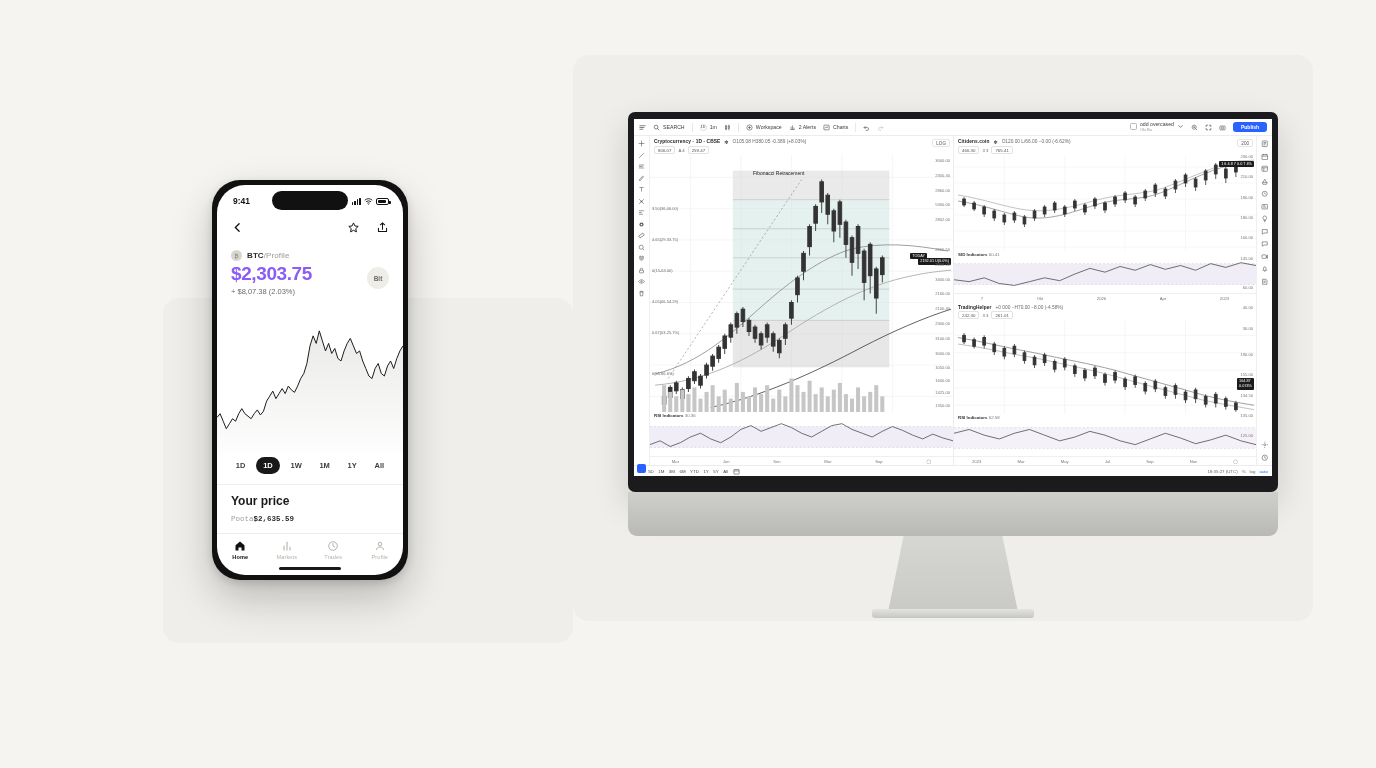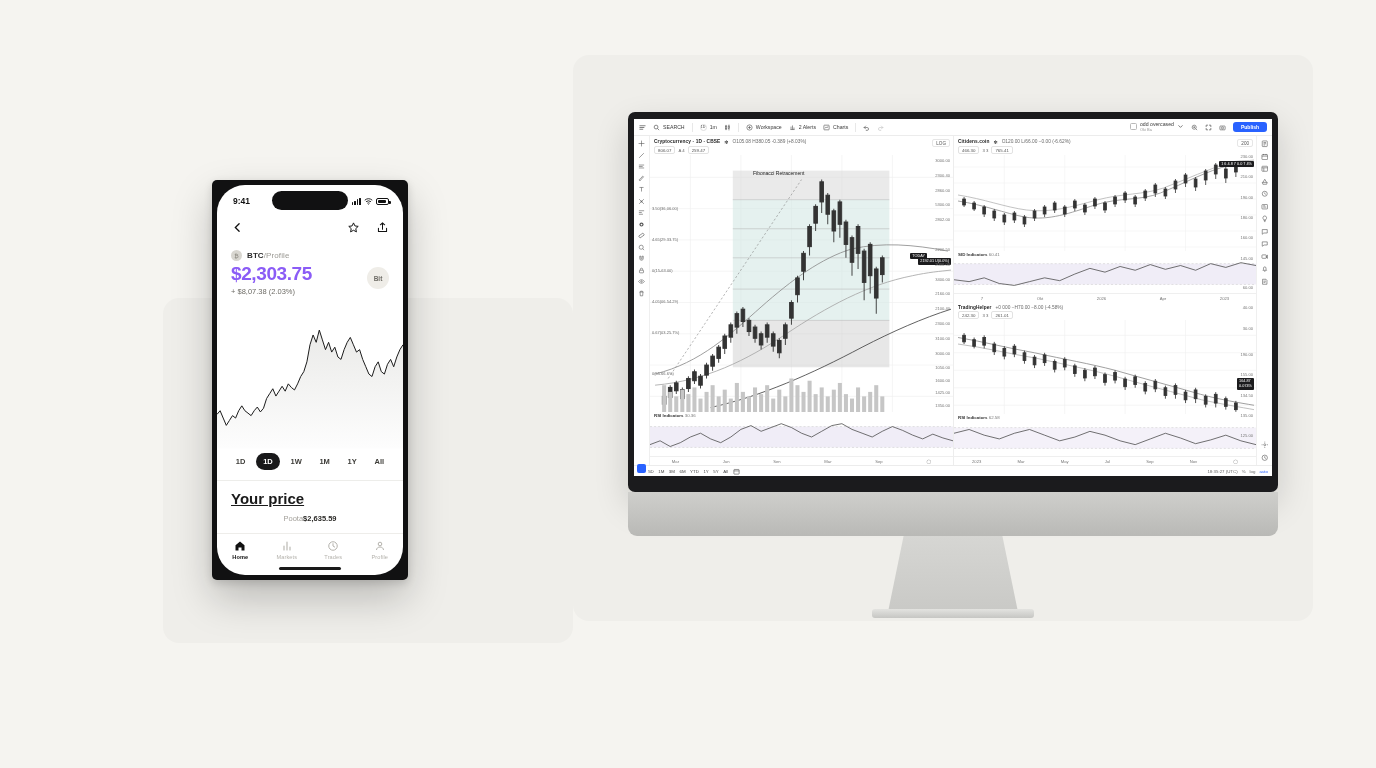--- a/index.html
+++ b/index.html
@@ -11,21 +11,21 @@
   }
   .stage { position: relative; width: 1376px; height: 768px; background: #f5f4f0; }
 
   
   .left-card {
     position: absolute; left: 163px; top: 298px; width: 410px; height: 345px;
     background: #efeeea; border-radius: 16px;
   }
   .phone-shell {
     position: absolute; left: 212px; top: 180px; width: 196px; height: 400px;
-    background: #111112; border-radius: 5px;
+    background: #111112; border-radius: 28px;
     box-shadow: 0 18px 40px rgba(0,0,0,0.22), 0 3px 8px rgba(0,0,0,0.14);
     padding: 5px;
   }
   .phone-screen {
     position: relative; width: 100%; height: 100%;
     background: #ffffff; border-radius: 28px; overflow: hidden;
     display: flex; flex-direction: column;
   }
   .notch {
     position: absolute; left: 50%; transform: translateX(-50%); top: 6px;
@@ -61,22 +61,22 @@
     display:flex;align-items:center;justify-content:center;font-size:6.5px;color:#6d6b65;font-weight:bold;margin-top:4px;}
 
   .phone-chart { flex: 1 1 auto; position: relative; min-height: 0; padding: 6px 0 0; }
   .phone-chart svg { width: 100%; height: 100%; display:block; }
 
   .range-row { display:flex; align-items:center; justify-content:space-around; padding: 4px 10px 10px; }
   .range-chip { font-size:7.5px; font-weight:bold; color:#3d3c38; padding: 4px 7px; border-radius: 10px; }
   .range-chip.active { background:#19191a; color:#fff; }
 
   .section-div { height:1px; background:#ededea; margin: 0 0; }
-  .your-price { padding: 9px 14px 5px; font-size:15px; font-weight:bold; color:#1a1a1a;text-decoration:underline;}
-  .kv-row { display:flex; justify-content:center; padding: 2px 14px 10px; font-size:7.5px;}
+  .your-price { padding: 9px 14px 5px; font-size:12px; font-weight:bold; color:#1a1a1a;}
+  .kv-row { display:flex; justify-content:flex-start; padding: 2px 14px 10px; font-size:7.5px;font-family:Liberation Mono, monospace;}
   .kv-row .k { color:#a3a09a; } .kv-row .v { color:#2b2a27; font-weight:bold;}
 
   .tabbar { border-top:1px solid #eeedea; display:flex; padding: 6px 0 4px; }
   .tab { flex:1; display:flex; flex-direction:column; align-items:center; gap:2px; }
   .tab svg { width:12px;height:12px; }
   .tab span { font-size:5.6px; letter-spacing:.1px; }
   .tab.active span { color:#111; font-weight:bold;} .tab.active svg { color:#111; }
   .tab.idle span { color:#b4b2ac; } .tab.idle svg { color:#b4b2ac; }
   .home-ind { width:62px;height:3px;border-radius:2px;background:#1a1a1a;margin: 3px auto 5px;}
 

